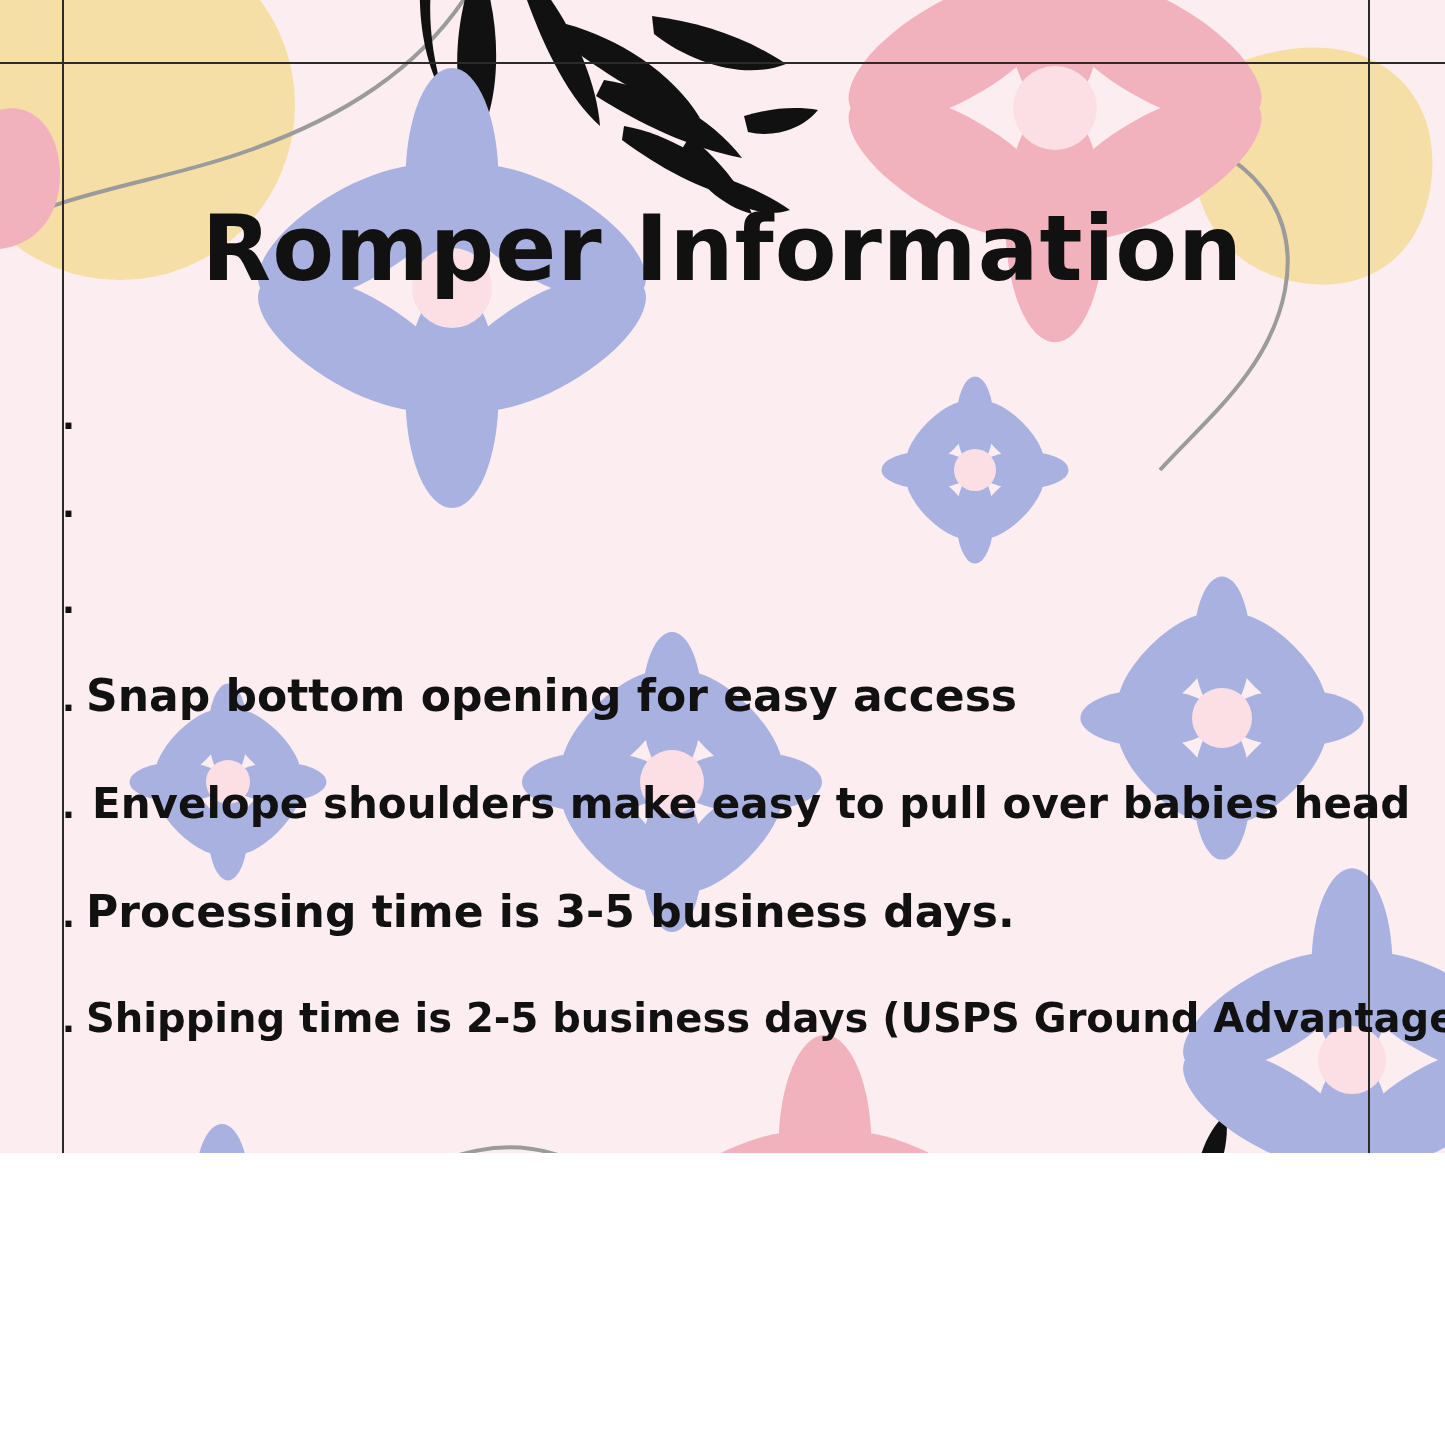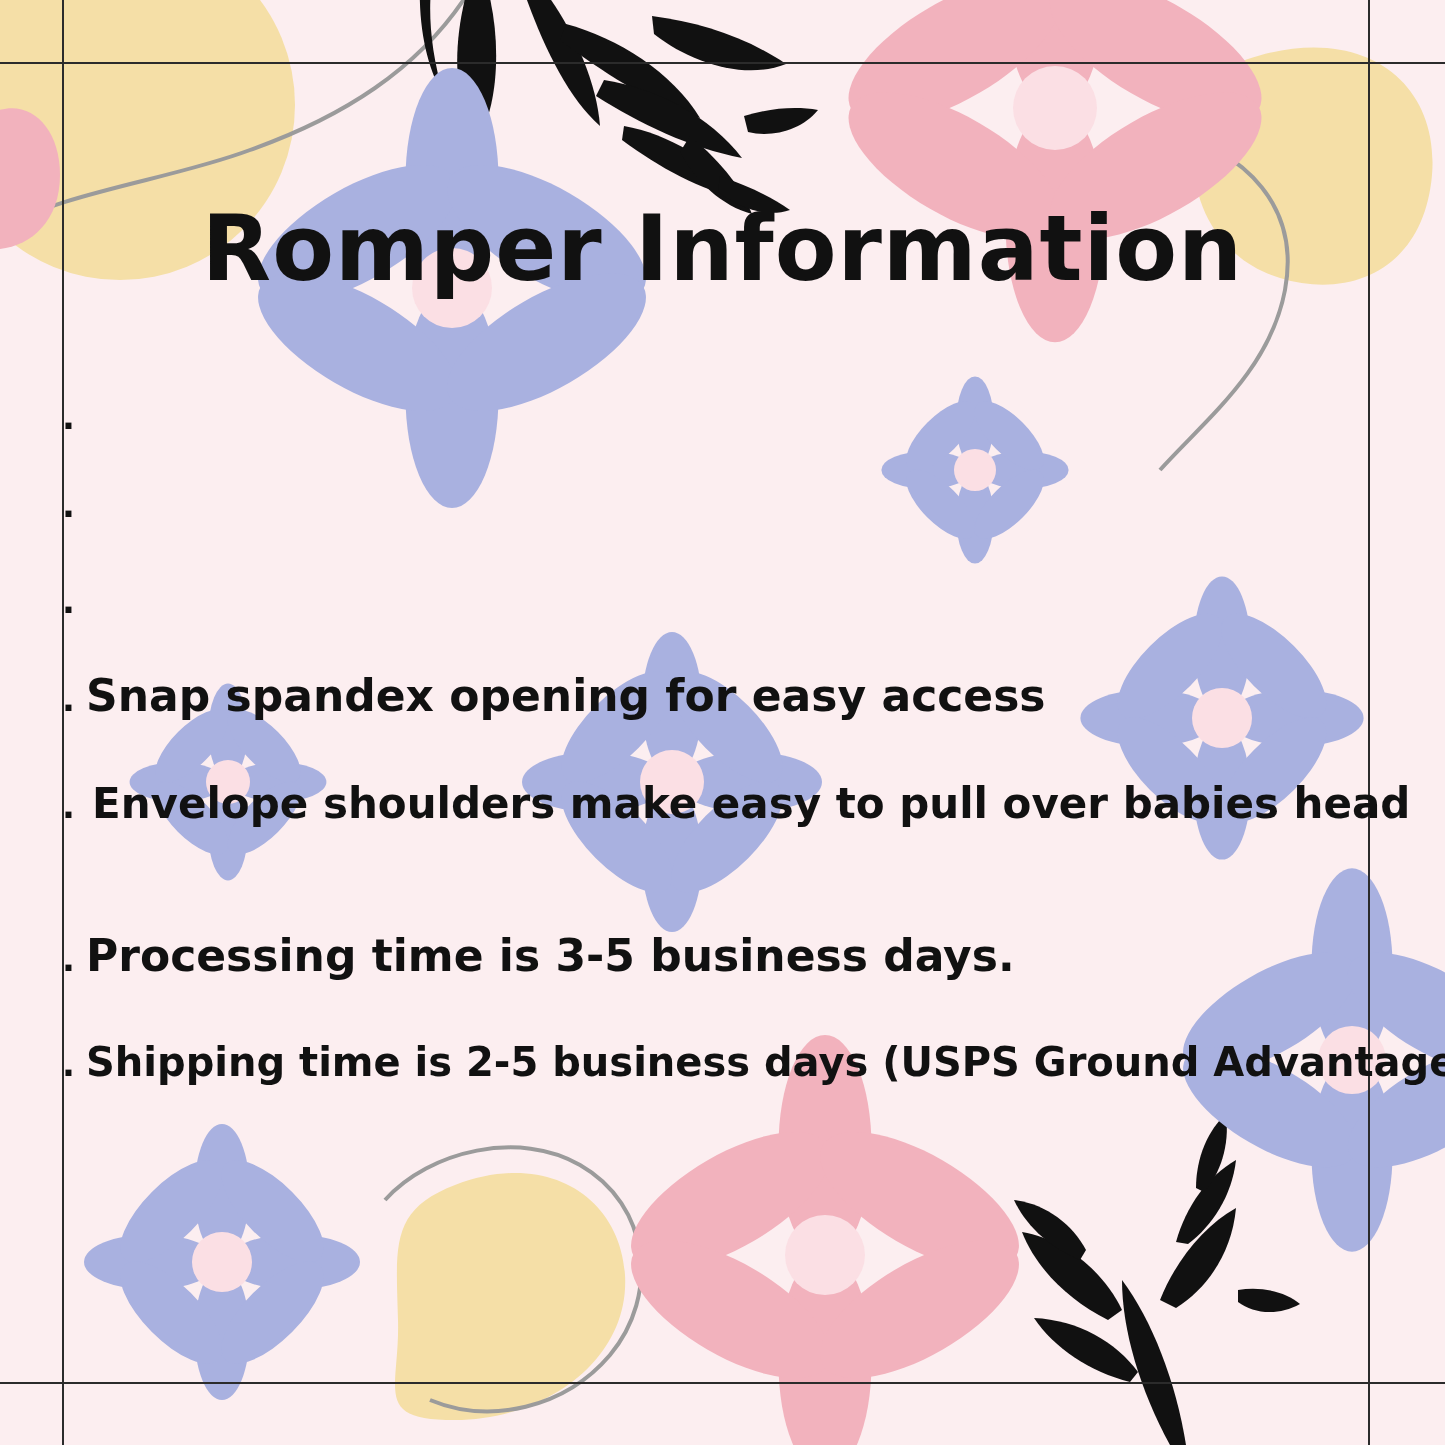--- a/index.html
+++ b/index.html
@@ -8,21 +8,21 @@
   }
   body {
     width: 1445px;
     height: 1445px;
     overflow: hidden;
     font-family: "DejaVu Sans", sans-serif;
   }
   .poster {
     position: relative;
     width: 1445px;
-    height: 1445px;
+    height: 1153px;
     background: #c4b5fd;
     overflow: hidden;
   }
 
   
   .deco {
     position: absolute;
     inset: 0;
     pointer-events: none;
   }
@@ -81,21 +81,21 @@
   .b0 .txt { font-size: 44px; }
   .b1 { margin-bottom: 62px; }
   .b1 .txt { font-size: 44px; }
   .b2 { margin-bottom: 52px; }
   .b2 .txt { font-size: 44px; }
   .b3 { margin-bottom: 58px; }
   .b3 .txt { font-size: 44px; }
   .b4 { margin-bottom: 58px; }
   .b4 .txt { font-size: 42px; margin-left: 6px; }
   .b5 { margin-bottom: 58px; }
-  .b5 .txt { font-size: 44px; margin-top: 44px; }
+  .b5 .txt { font-size: 44px; }
   .b6 { margin-bottom: 0; }
   .b6 .txt { font-size: 40px; }
 </style>
 </head>
 <body>
 
 <div class="poster">
 
   <div class="deco">
     <svg width="1445" height="1445" viewBox="0 0 1445 1445" xmlns="http://www.w3.org/2000/svg">
@@ -223,21 +223,21 @@
       <div class="bullet b1">
         <span class="dot">.</span>
       </div>
 
       <div class="bullet b2">
         <span class="dot">.</span>
       </div>
 
       <div class="bullet b3">
         <span class="dot">.</span>
-        <span class="txt">Snap spandex opening for easy access</span>
+        <span class="txt">Snap bottom opening for easy access</span>
       </div>
 
       <div class="bullet b4">
         <span class="dot">.</span>
         <span class="txt">Envelope shoulders make easy to pull over babies head</span>
       </div>
 
       <div class="bullet b5">
         <span class="dot">.</span>
         <span class="txt">Processing time is 3-5 business days.</span>

